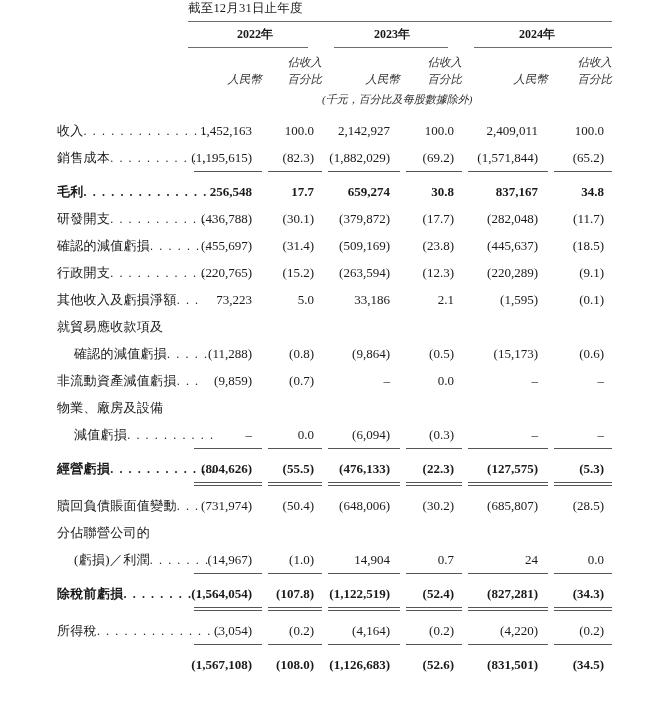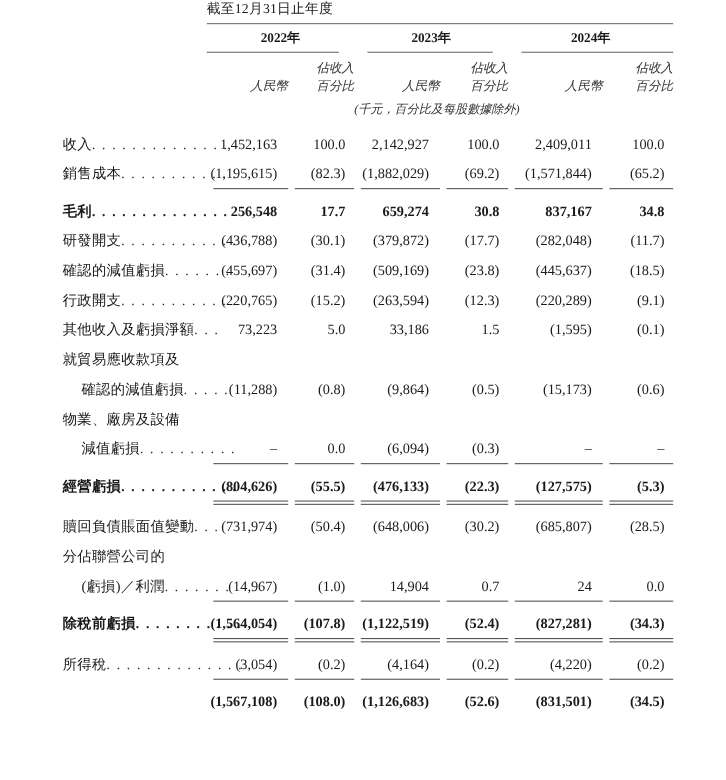--- a/index.html
+++ b/index.html
@@ -285,21 +285,21 @@
           <td class="num pct">(12.3)</td>
           <td class="num">(220,289)</td>
           <td class="num pct">(9.1)</td>
           <td></td>
         </tr>
         <tr class="drow">
           <td class="label"><span>其他收入及虧損淨額</span><span class="lead">. . .</span></td>
           <td class="num">73,223</td>
           <td class="num pct">5.0</td>
           <td class="num">33,186</td>
-          <td class="num pct">1.5</td>
+          <td class="num pct">2.1</td>
           <td class="num">(1,595)</td>
           <td class="num pct">(0.1)</td>
           <td></td>
         </tr>
         <tr class="drow">
           <td class="label"><span>就貿易應收款項及</span></td>
           <td class="num"></td>
           <td class="num pct"></td>
           <td class="num"></td>
           <td class="num pct"></td>
@@ -308,20 +308,30 @@
           <td></td>
         </tr>
         <tr class="drow">
           <td class="label ind1"><span>確認的減值虧損</span><span class="lead">. . . . .</span></td>
           <td class="num">(11,288)</td>
           <td class="num pct">(0.8)</td>
           <td class="num">(9,864)</td>
           <td class="num pct">(0.5)</td>
           <td class="num">(15,173)</td>
           <td class="num pct">(0.6)</td>
+          <td></td>
+        </tr>
+        <tr class="drow">
+          <td class="label"><span>非流動資產減值虧損</span><span class="lead">. . .</span></td>
+          <td class="num">(9,859)</td>
+          <td class="num pct">(0.7)</td>
+          <td class="num">–</td>
+          <td class="num pct">0.0</td>
+          <td class="num">–</td>
+          <td class="num pct">–</td>
           <td></td>
         </tr>
         <tr class="drow">
           <td class="label"><span>物業、廠房及設備</span></td>
           <td class="num"></td>
           <td class="num pct"></td>
           <td class="num"></td>
           <td class="num pct"></td>
           <td class="num"></td>
           <td class="num pct"></td>

